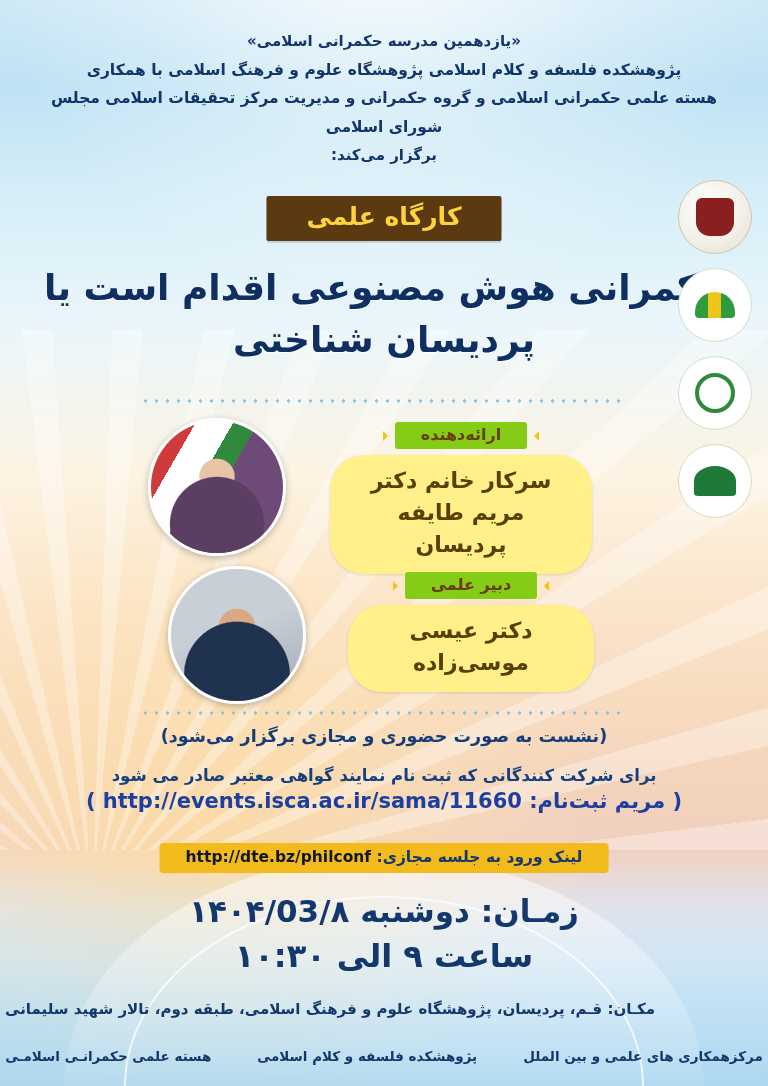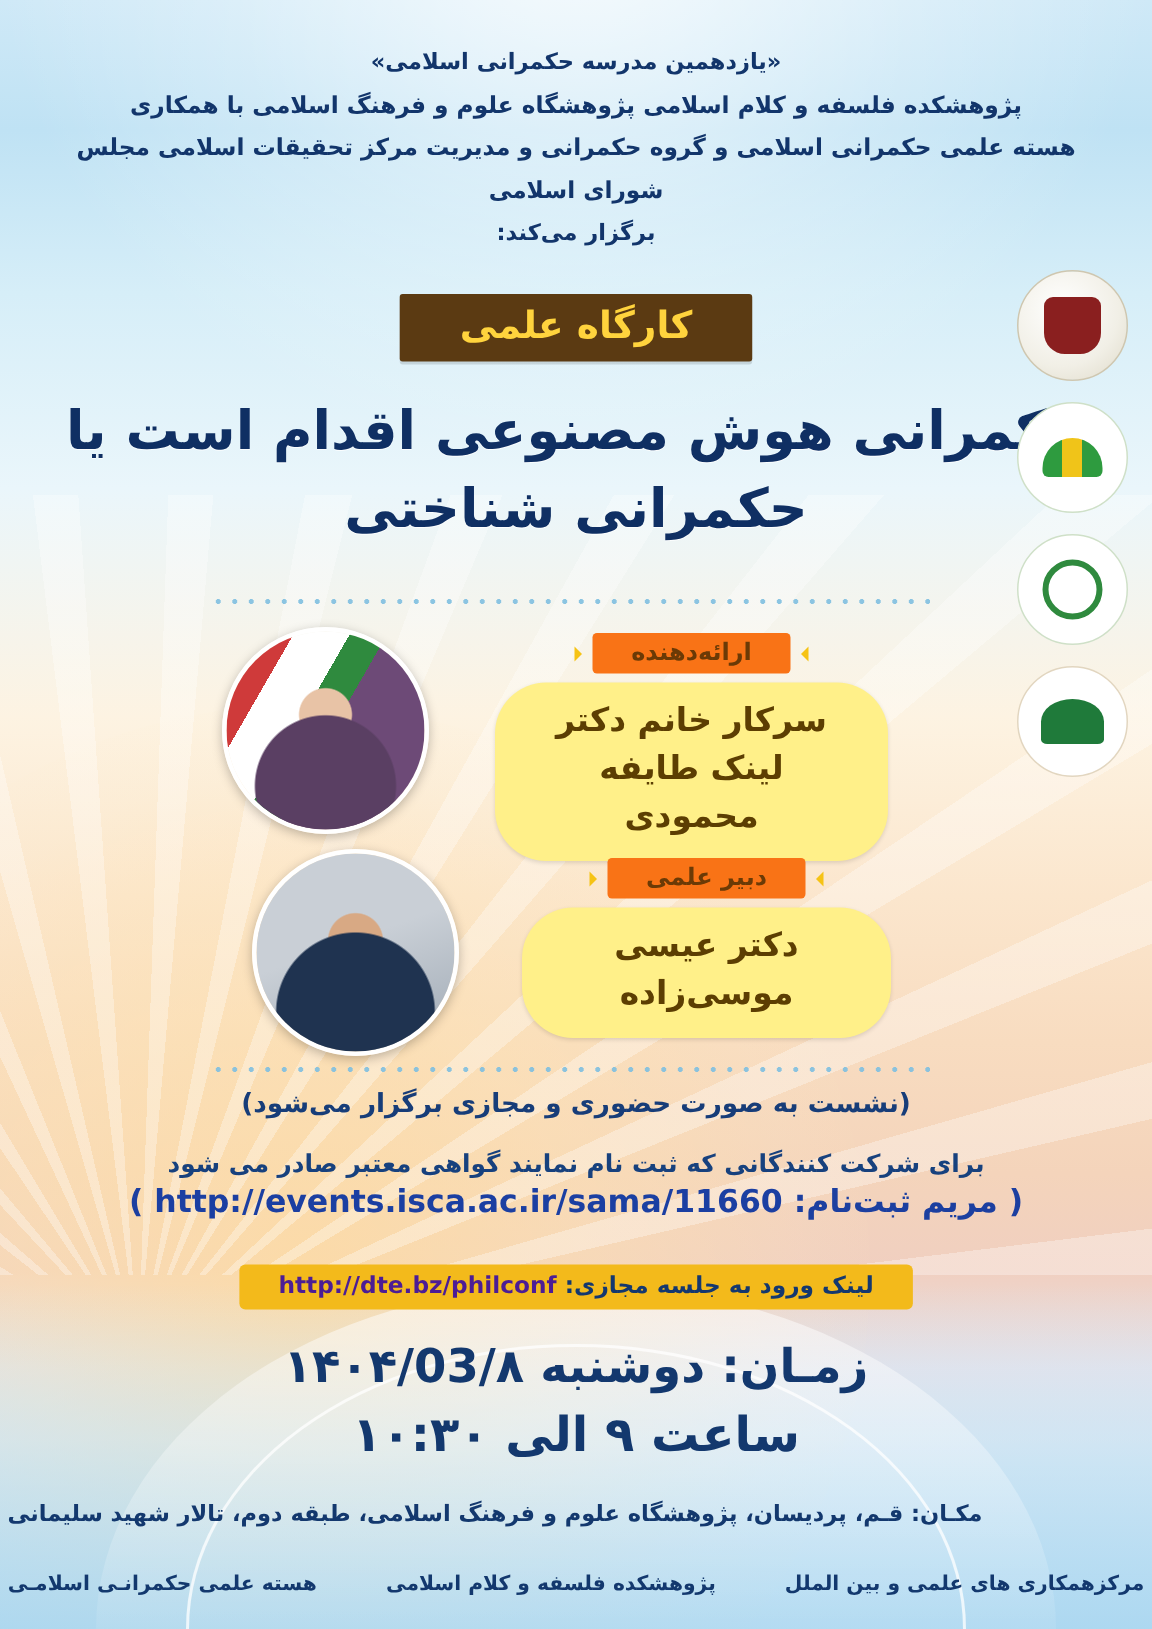--- a/index.html
+++ b/index.html
@@ -116,21 +116,21 @@
     box-shadow: 0 2px 7px rgba(0,0,0,0.25);
   }
   .photo-a { left: 148px; top: 418px; }
   .photo-b { left: 168px; top: 566px; }
 
   .ribbon {
     position: absolute; text-align: center;
     color: #6b3a06; font-weight: bold;
   }
   .ribbon-label {
-    background: #f97316;
+    background: #84cc16;
     color: #6b3a06;
     font-size: 16px;
     padding: 3px 26px 5px 26px;
     display: inline-block;
     border-radius: 3px;
     position: relative;
   }
   .ribbon-label::before, .ribbon-label::after {
     content: "";
     position: absolute; top: 50%; margin-top: -5px;
@@ -168,21 +168,21 @@
   .reg-link-row .url { color: #1b3fa2; }
 
   .virtual-link-bar {
     position: absolute; top: 843px; left: 50%; transform: translateX(-50%);
     background: #f3ba1b;
     border-radius: 4px;
     padding: 5px 26px 7px 26px;
     color: #14386f; font-size: 15.5px; font-weight: bold;
     white-space: nowrap;
   }
-  .virtual-link-bar .vurl { color: #4c1d95; }
+  .virtual-link-bar .vurl { color: #0f172a; }
 
   .time-block {
     position: absolute; top: 893px; left: 0; width: 768px;
     text-align: center; color: #13386e; font-weight: bold;
   }
   .time-l1 { font-size: 31px; }
   .time-l2 { font-size: 32px; margin-top: 8px; }
 
   .place-line {
     position: absolute; top: 1000px; left: 0; width: 660px;
@@ -237,33 +237,33 @@
     <div class="header-line l1">«یازدهمین مدرسه حکمرانی اسلامی»</div>
     <div class="header-line l2">پژوهشکده فلسفه و کلام اسلامی پژوهشگاه علوم و فرهنگ اسلامی با همکاری</div>
     <div class="header-line l3">هسته علمی حکمرانی اسلامی و گروه حکمرانی و مدیریت مرکز تحقیقات اسلامی مجلس شورای اسلامی</div>
     <div class="header-line l4">برگزار می‌کند:</div>
   </div>
 
   <div class="workshop-badge">کارگاه علمی</div>
 
   <div class="main-title">
     <div>حکمرانی هوش مصنوعی اقدام است یا</div>
-    <div>حکمرانی شناختی</div>
+    <div>پردیسان شناختی</div>
   </div>
 
   <div class="dots" style="left:140px; top:398px; width:480px;"></div>
 
   <div class="person-photo photo-a">
     <div class="photo-fallback pf-a"></div>
   </div>
   <div class="ribbon speaker-one">
     <span class="ribbon-label">ارائه‌دهنده</span>
     <div class="ribbon-body">
       <div>سرکار خانم دکتر</div>
-      <div>لینک طایفه محمودی</div>
+      <div>مریم طایفه پردیسان</div>
     </div>
   </div>
 
   <div class="person-photo photo-b">
     <div class="photo-fallback pf-b"></div>
   </div>
   <div class="ribbon speaker-two">
     <span class="ribbon-label">دبیر علمی</span>
     <div class="ribbon-body">دکتر عیسی موسی‌زاده</div>
   </div>

